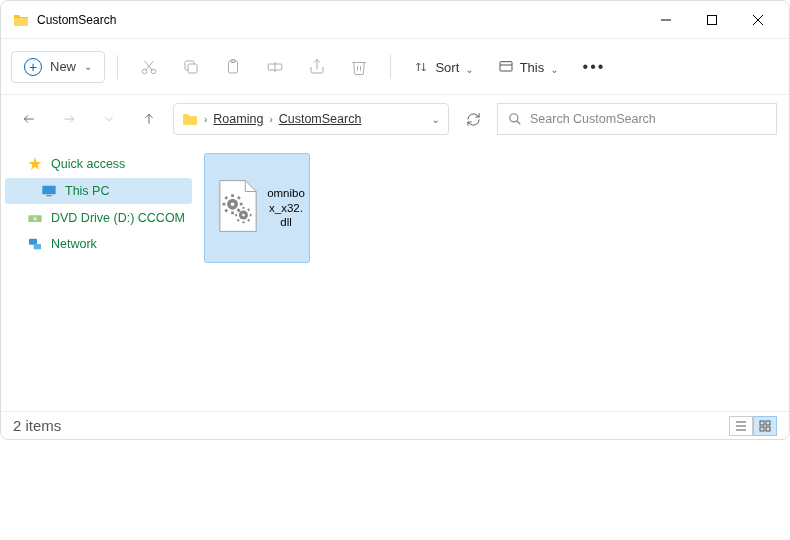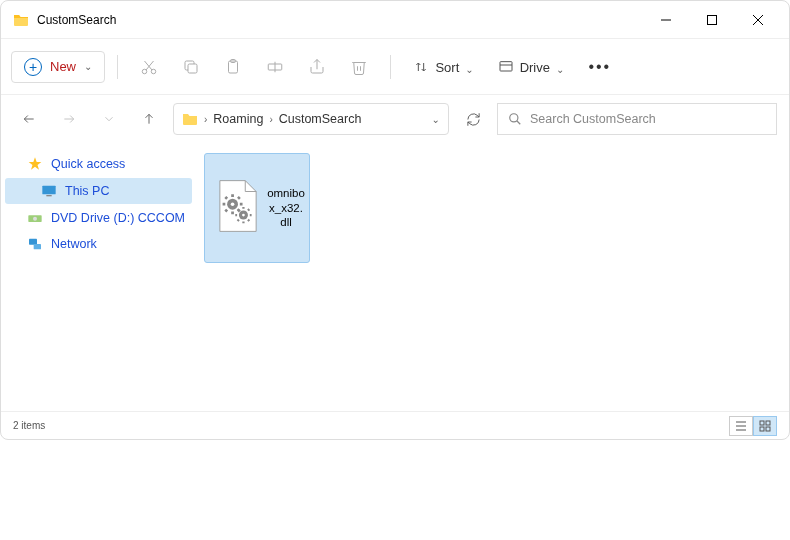--- a/index.html
+++ b/index.html
@@ -7,50 +7,50 @@
     .window { width: 790px; height: 440px; background: #fff; border: 1px solid #ddd; border-radius: 8px; display: flex; flex-direction: column; }
     .titlebar { height: 38px; display: flex; align-items: center; padding: 0 8px; border-bottom: 1px solid #eee; }
     .titlebar-icon { width: 16px; height: 16px; margin-right: 8px; margin-left: 4px; }
     .titlebar-title { font-size: 12px; flex: 1; color: #000; }
     .titlebar-controls { display: flex; gap: 0; }
     .titlebar-btn { width: 46px; height: 38px; display: flex; align-items: center; justify-content: center; cursor: pointer; }
     .titlebar-btn svg { width: 12px; height: 12px; stroke: #000; }
     .toolbar { height: 56px; display: flex; align-items: center; padding: 0 10px; border-bottom: 1px solid #eee; gap: 4px; }
     .new-btn { display: flex; align-items: center; gap: 8px; padding: 6px 12px; border: 1px solid #ddd; border-radius: 4px; cursor: pointer; }
     .new-btn-circle { width: 18px; height: 18px; border: 1.5px solid #0067C0; border-radius: 50%; display: flex; align-items: center; justify-content: center; color: #0067C0; font-size: 14px; font-weight: 300; }
-    .new-btn-text { font-size: 13px; color: #b91c1c; }
+    .new-btn-text { font-size: 13px; color: #404040; }
     .chevron-small { font-size: 10px; color: #666; }
     .tb-sep { width: 1px; height: 24px; background: #ddd; margin: 0 8px; }
     .tb-icon { width: 38px; height: 38px; display: flex; align-items: center; justify-content: center; cursor: pointer; opacity: 0.5; }
     .tb-icon svg { width: 18px; height: 18px; stroke: #555; fill: none; stroke-width: 1.3; }
     .sort-btn, .view-btn { display: flex; align-items: flex-end; gap: 6px; padding: 6px 10px; cursor: pointer; font-size: 13px; color: #333; }
     .dots { font-size: 16px; letter-spacing: 2px; color: #333; padding: 6px 10px; cursor: pointer;}
     .navbar { height: 48px; display: flex; align-items: center; padding: 0 12px; gap: 8px; }
     .nav-arrow { width: 32px; height: 32px; display: flex; align-items: center; justify-content: center; cursor: pointer; }
     .nav-arrow svg { width: 14px; height: 14px; stroke: #555; fill: none; stroke-width: 1.5; }
     .nav-arrow.disabled svg { stroke: #bbb; }
     .address-bar { flex: 1; display: flex; align-items: center; border: 1px solid #ddd; border-radius: 4px; height: 32px; padding: 0 8px; gap: 6px; max-width: 290px; }
-    .crumb { font-size: 12.5px; color: #333; cursor: pointer; }
+    .crumb { font-size: 12.5px; color: #333; cursor: pointer; text-decoration: underline; }
     .crumb-sep { font-size: 10px; color: #666; }
     .addr-chev { margin-left: auto; font-size: 10px; color: #666; }
     .refresh { width: 32px; height: 32px; display: flex; align-items: center; justify-content: center; cursor: pointer; }
     .search-box { flex: 1; display: flex; align-items: center; border: 1px solid #ddd; border-radius: 0; height: 32px; padding: 0 10px; gap: 8px; }
     .search-box input { border: none; outline: none; font-size: 12.5px; flex: 1; color: #333; }
     .search-box input::placeholder { color: #888; }
     .content { flex: 1; display: flex; overflow: hidden; }
     .sidebar { width: 195px; padding: 8px 0; }
-    .sb-item { display: flex; align-items: center; gap: 8px; padding: 5px 8px 5px 26px; font-size: 12.5px; color: #1d4ed8; cursor: pointer; }
+    .sb-item { display: flex; align-items: center; gap: 8px; padding: 5px 8px 5px 26px; font-size: 12.5px; color: #15803d; cursor: pointer; }
     .sb-item.selected { background: #d0e7f8; border-radius: 3px; margin: 1px 4px; padding-left: 36px; }
     .sb-icon { width: 16px; height: 16px; flex-shrink: 0; }
     .files-area { flex: 1; padding: 10px 0 0 8px; display: flex; gap: 8px; align-content: flex-start; flex-wrap: wrap; }
     .file-item { width: 106px; height: 110px; display: flex; align-items: center; justify-content: flex-start; padding: 8px 4px; cursor: pointer; border-radius: 3px; }
     .file-item.selected { background: #cce4f7; border: 1px solid #99c9ef; }
     .file-icon { width: 64px; height: 64px; display: flex; align-items: center; justify-content: center; margin-bottom: 4px; }
     .file-name { font-size: 11.5px; text-align: center; color: #000; word-break: break-all; line-height: 1.3; }
-    .statusbar { height: 28px; border-top: 1px solid #eee; display: flex; align-items: center; padding: 0 12px; font-size: 10px; color: #555; }
+    .statusbar { height: 28px; border-top: 1px solid #eee; display: flex; align-items: center; padding: 0 12px; font-size: 15px; color: #555; }
     .view-toggles { margin-left: auto; display: flex; }
     .vt { width: 24px; height: 20px; border: 1px solid #ccc; display: flex; align-items: center; justify-content: center; cursor: pointer; }
     .vt.active { background: #d0e7f8; border-color: #99c9ef; }
     .folder-svg { width: 16px; height: 16px; }
   </style>
 </head>
 <body>
 
 <div class="window">
 
@@ -136,21 +136,21 @@
           <polyline points="13 15 16 18 19 15"></polyline>
         </svg>
       <span>Sort</span>
       <span class="chevron-small">⌄</span>
     </div>
     <div class="view-btn">
       <svg width="16" height="16" viewBox="0 0 24 24" fill="none" stroke="#555" stroke-width="1.5">
           <rect x="3" y="4" width="18" height="14" rx="1"></rect>
           <line x1="3" y1="9" x2="21" y2="9"></line>
         </svg>
-      <span>Drive</span>
+      <span>This</span>
       <span class="chevron-small">⌄</span>
     </div>
     <div class="dots">•••</div>
   </div>
 
   <div class="navbar">
     <div class="nav-arrow">
         <svg viewBox="0 0 24 24">
           <line x1="20" y1="12" x2="4" y2="12"></line>
           <polyline points="10 18 4 12 10 6"></polyline>

